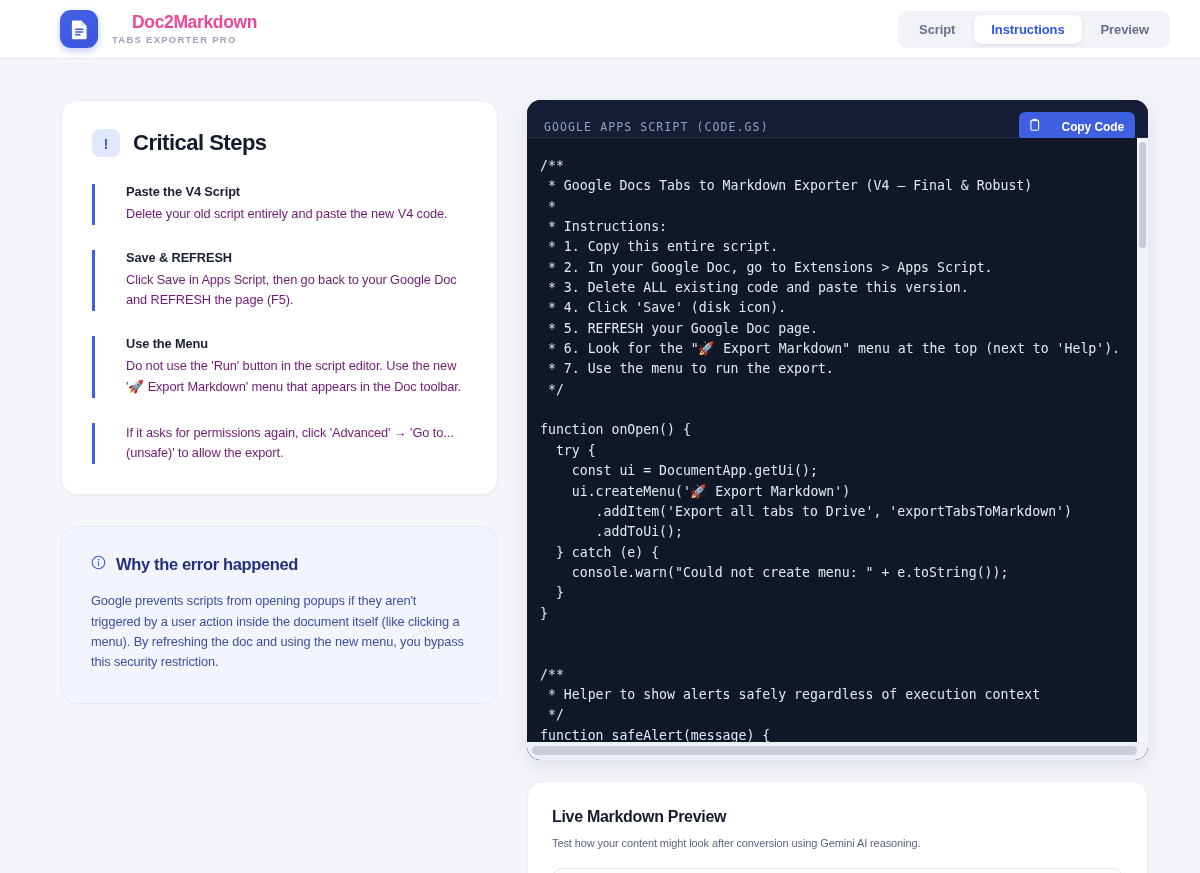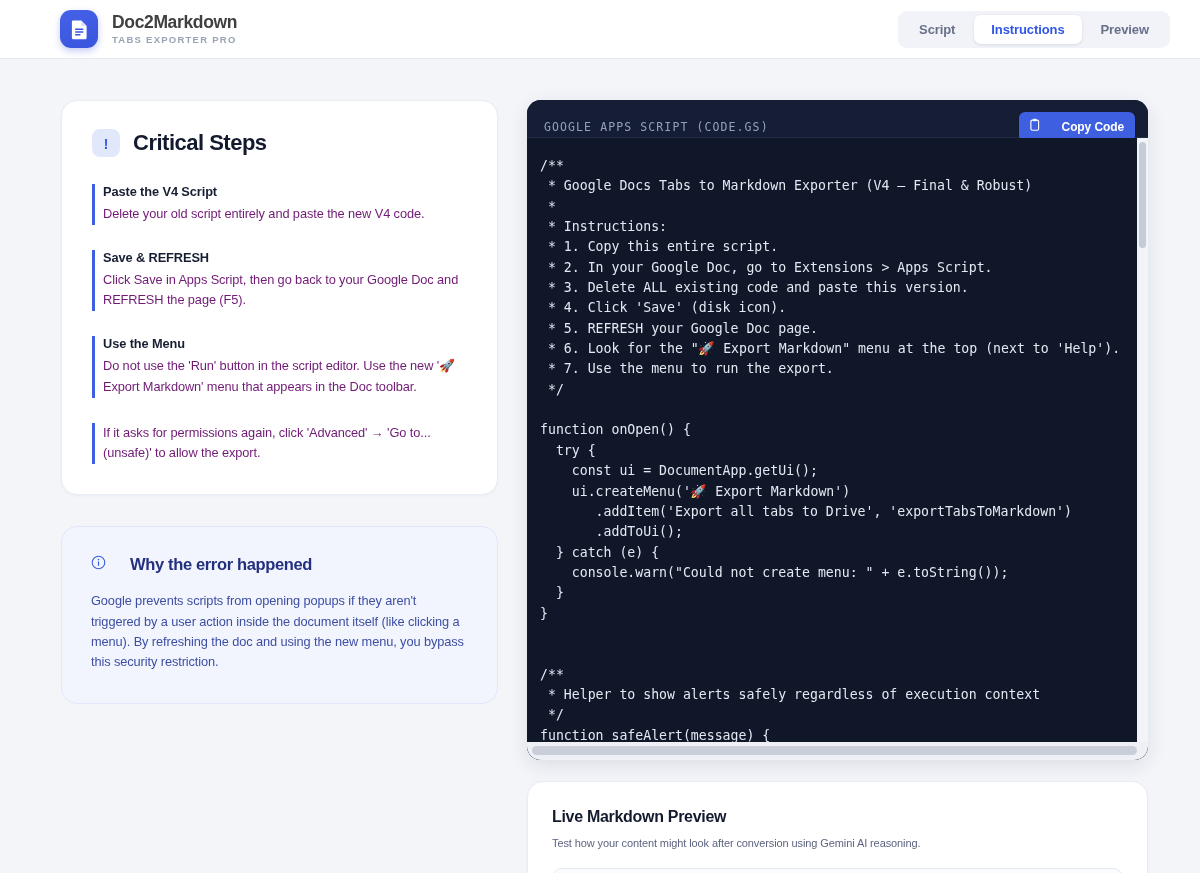--- a/index.html
+++ b/index.html
@@ -25,22 +25,22 @@
   .brand-logo {
     width: 38px; height: 38px;
     border-radius: 11px;
     background: linear-gradient(160deg,#4461e8 0%, #3a55dd 100%);
     display: flex; align-items: center; justify-content: center;
     box-shadow: 0 3px 7px rgba(58,85,221,.30);
     flex: 0 0 auto;
   }
   .brand-text { display: flex; flex-direction: column; justify-content: center; }
   .brand-title {
-    font-size: 17.5px; font-weight: bold; color: #404040;
-    letter-spacing: -0.35px; line-height: 1.15;
+    font-size: 17.5px; font-weight: bold; color: #ec4899;
+    letter-spacing: -0.35px; line-height: 1.15; margin-left: 20px;
   }
   .brand-sub {
     font-size: 9.5px; font-weight: bold; color: #9aa2b5;
     letter-spacing: 1.25px; line-height: 1.4; margin-top: 1px;
   }
 
   .tabs {
     display: flex; align-items: center;
     background: #f1f3f8;
     border-radius: 9px;
@@ -89,38 +89,38 @@
     display: flex; align-items: center; justify-content: center;
     flex: 0 0 auto;
   }
   .warn-badge span {
     font-size: 15px; font-weight: bold; color: #3d5fe0; line-height: 1;
   }
   .steps-title {
     font-size: 22px; font-weight: bold; color: #131a2e; letter-spacing: -0.5px;
   }
 
-  .step { border-left: 3px solid #3d5fe0; padding-left: 8px; margin-bottom: 25px; }
+  .step { border-left: 3px solid #3d5fe0; padding-left: 31px; margin-bottom: 25px; }
   .step:last-child { margin-bottom: 0; }
   .step-title {
     font-size: 12.8px; font-weight: bold; color: #171e33;
     margin-bottom: 5px; letter-spacing: -0.1px;
   }
   .step-body {
     font-size: 12.8px; color: #701a75; line-height: 1.62; letter-spacing: -0.1px;
   }
 
   .why-card {
     margin-top: 31px;
     background: #f2f5fe;
     border: 1px solid #e2e8fa;
     border-radius: 16px;
     padding: 28px 29px 30px 29px;
   }
-  .why-head { display: flex; align-items: center; gap: 24px; margin-bottom: 17px; }
+  .why-head { display: flex; align-items: center; gap: 10px; margin-bottom: 17px; }
   .why-title { font-size: 16.5px; font-weight: bold; color: #23307e; letter-spacing: -0.35px; }
   .why-body { font-size: 12.8px; color: #3d4ea3; line-height: 1.6; letter-spacing: -0.1px; }
 
   
   .code-panel {
     border-radius: 14px;
     overflow: hidden;
     background: #0f1628;
     box-shadow: 0 6px 20px rgba(20,30,60,.10);
     position: relative;

